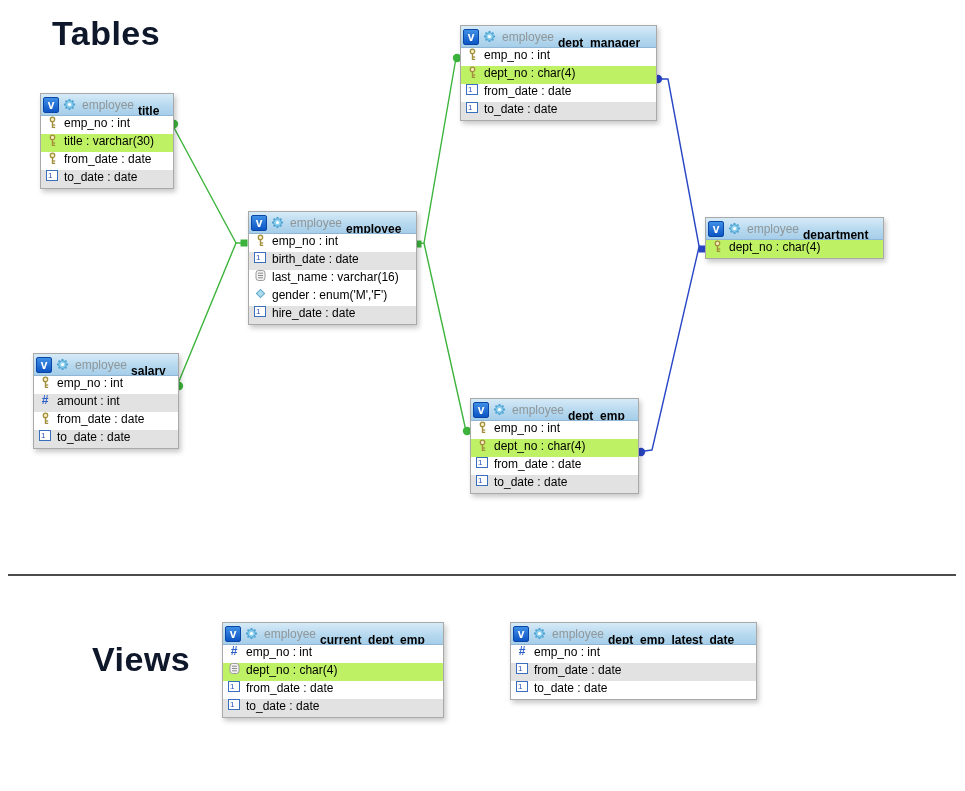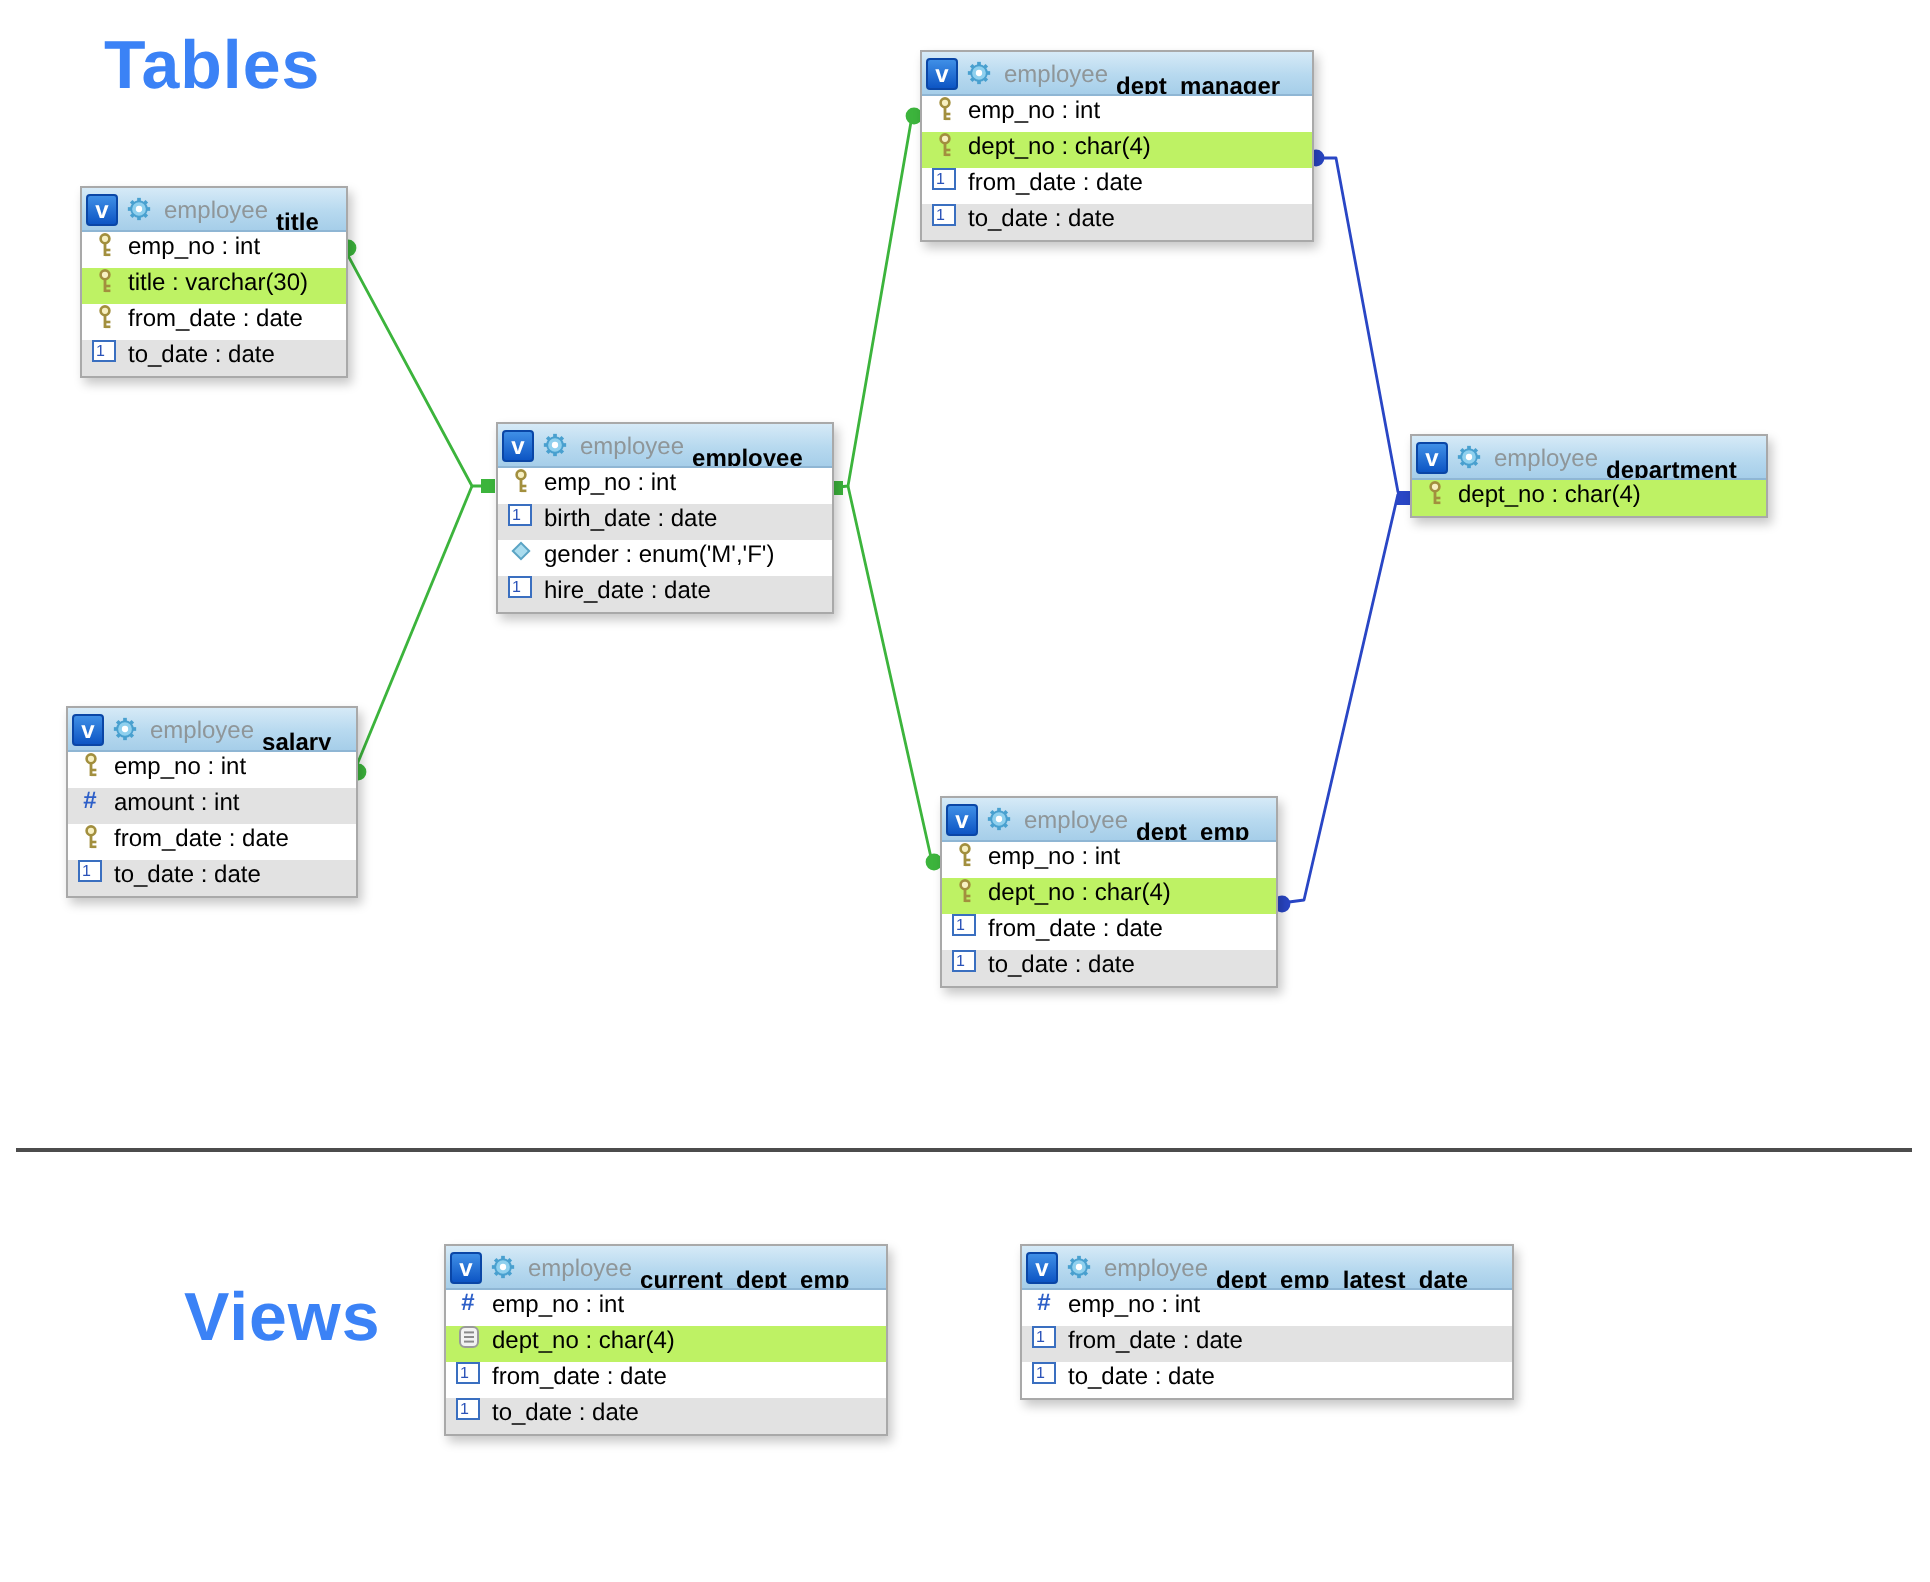--- a/index.html
+++ b/index.html
@@ -1,18 +1,18 @@
 <!DOCTYPE html>
 <html><head>
 <meta charset="utf-8">
 <style>
   html,body{margin:0;padding:0;background:#ffffff;}
   body{font-family:"Liberation Sans","DejaVu Sans",sans-serif;}
   .canvas{position:relative;width:965px;height:791px;background:#ffffff;overflow:hidden;}
-  .section-heading{position:absolute;margin:0;font-weight:800;font-size:34px;color:#3b82f6;letter-spacing:.5px;z-index:1;}
+  .section-heading{position:absolute;margin:0;font-weight:800;font-size:34px;color:#0f172a;letter-spacing:.5px;z-index:1;}
   #tables-heading{left:52px;top:14px;}
   #views-heading{left:76px;top:640px;margin-left:16px;}
   .divider{position:absolute;left:8px;top:574px;width:948px;border-top:2px solid #4c4c4c;z-index:1;}
   #wires{position:absolute;left:0;top:0;z-index:2;pointer-events:none;}
   #entities{position:absolute;left:0;top:0;width:100%;height:100%;z-index:3;}
   .entity{position:absolute;background:#ffffff;border:1px solid #a9a9a9;box-shadow:2px 3px 5px rgba(0,0,0,.22);font-size:12px;}
   .ehead{height:21px;display:flex;align-items:center;gap:4px;padding:0 4px 0 2px;
          background:linear-gradient(180deg,#d6eaf7 0%,#b7d9ef 55%,#a6cee9 100%);
          border-bottom:1px solid #8fb6d4;white-space:nowrap;overflow:hidden;}
   .vicon{display:inline-flex;align-items:center;justify-content:center;width:16px;height:16px;border-radius:2px;
@@ -198,20 +198,31 @@
         </div>
         <div class="erow gray">
           <span class="icbox">
             <span class="ic-date">1</span>
           </span>
           <span class="ctext">birth_date : date</span>
         </div>
         <div class="erow white">
           <span class="icbox">
             <svg width="11" height="11" viewBox="0 0 11 11">
+              <rect x="1" y="0.5" width="9" height="10" rx="2.5" fill="#f2f2f2" stroke="#9a9a9a"></rect>
+              <line x1="3" y1="3.2" x2="8" y2="3.2" stroke="#8a8a8a"></line>
+              <line x1="3" y1="5.5" x2="8" y2="5.5" stroke="#8a8a8a"></line>
+              <line x1="3" y1="7.8" x2="8" y2="7.8" stroke="#8a8a8a"></line>
+            </svg>
+          </span>
+          <span class="ctext">last_name : varchar(16)</span>
+        </div>
+        <div class="erow white">
+          <span class="icbox">
+            <svg width="11" height="11" viewBox="0 0 11 11">
               <rect x="2.6" y="2.6" width="5.8" height="5.8" transform="rotate(45 5.5 5.5)" fill="#aadcee" stroke="#5ba4c4"></rect>
             </svg>
           </span>
           <span class="ctext">gender : enum('M','F')</span>
         </div>
         <div class="erow gray">
           <span class="icbox">
             <span class="ic-date">1</span>
           </span>
           <span class="ctext">hire_date : date</span>

